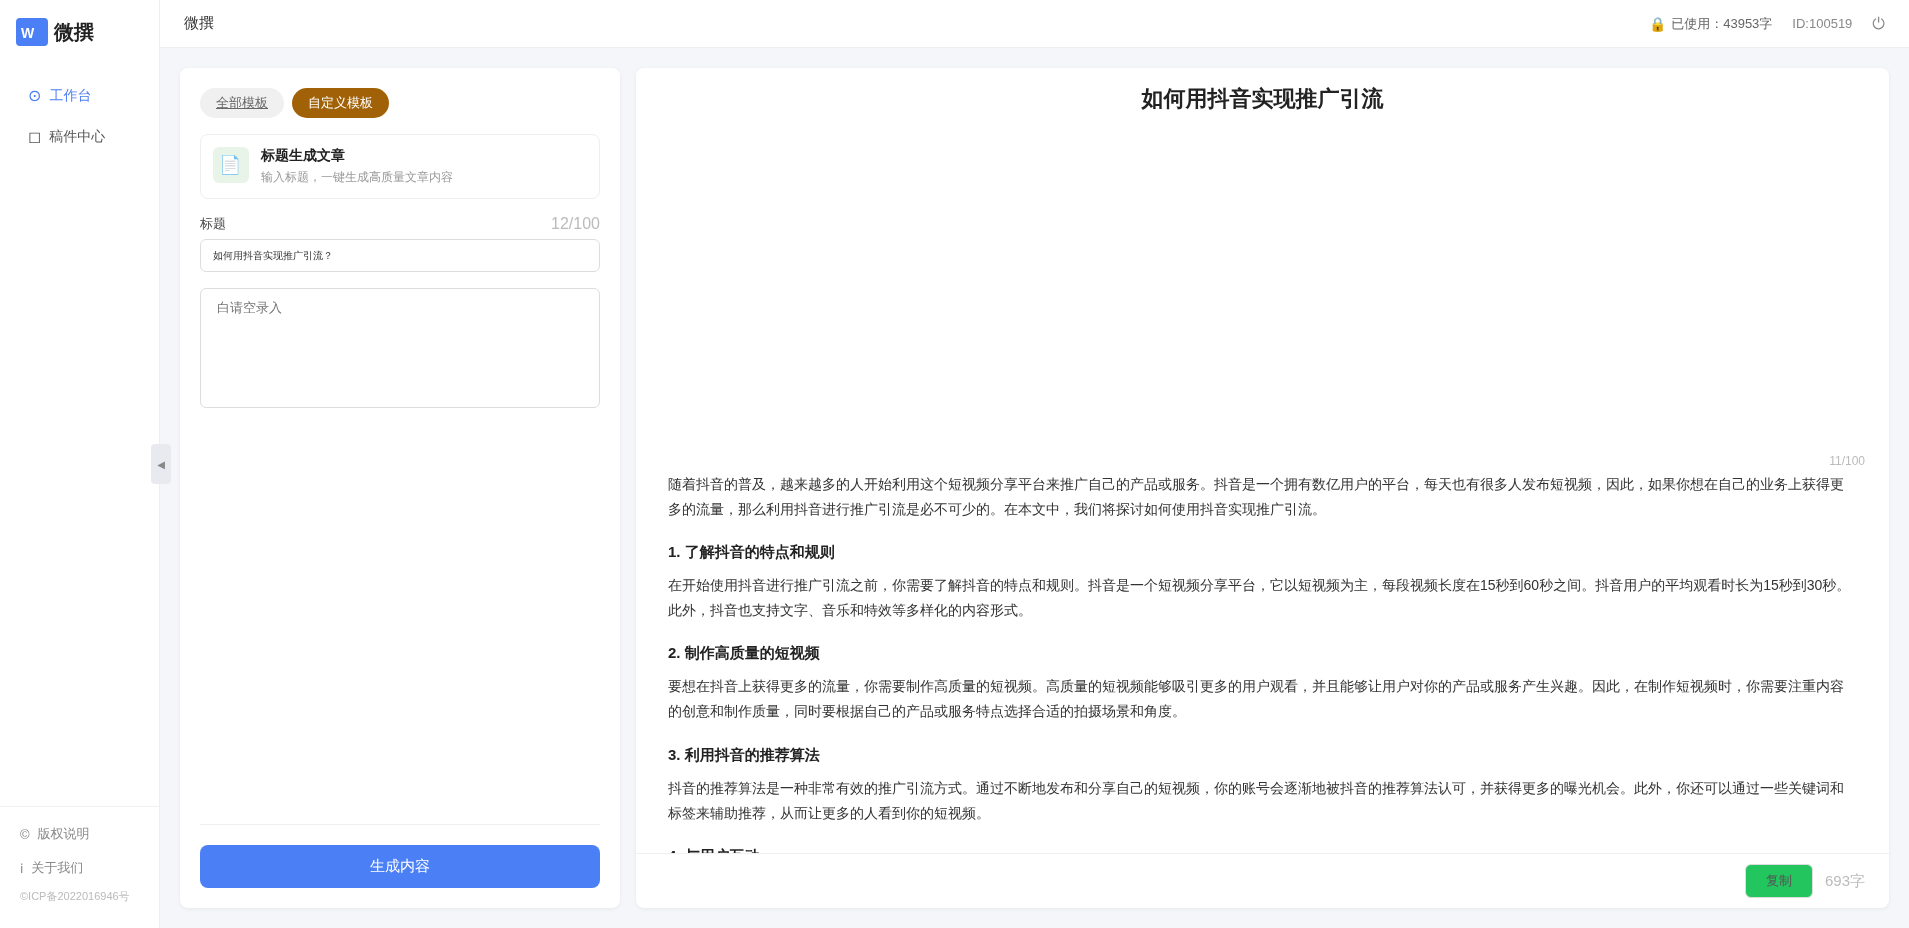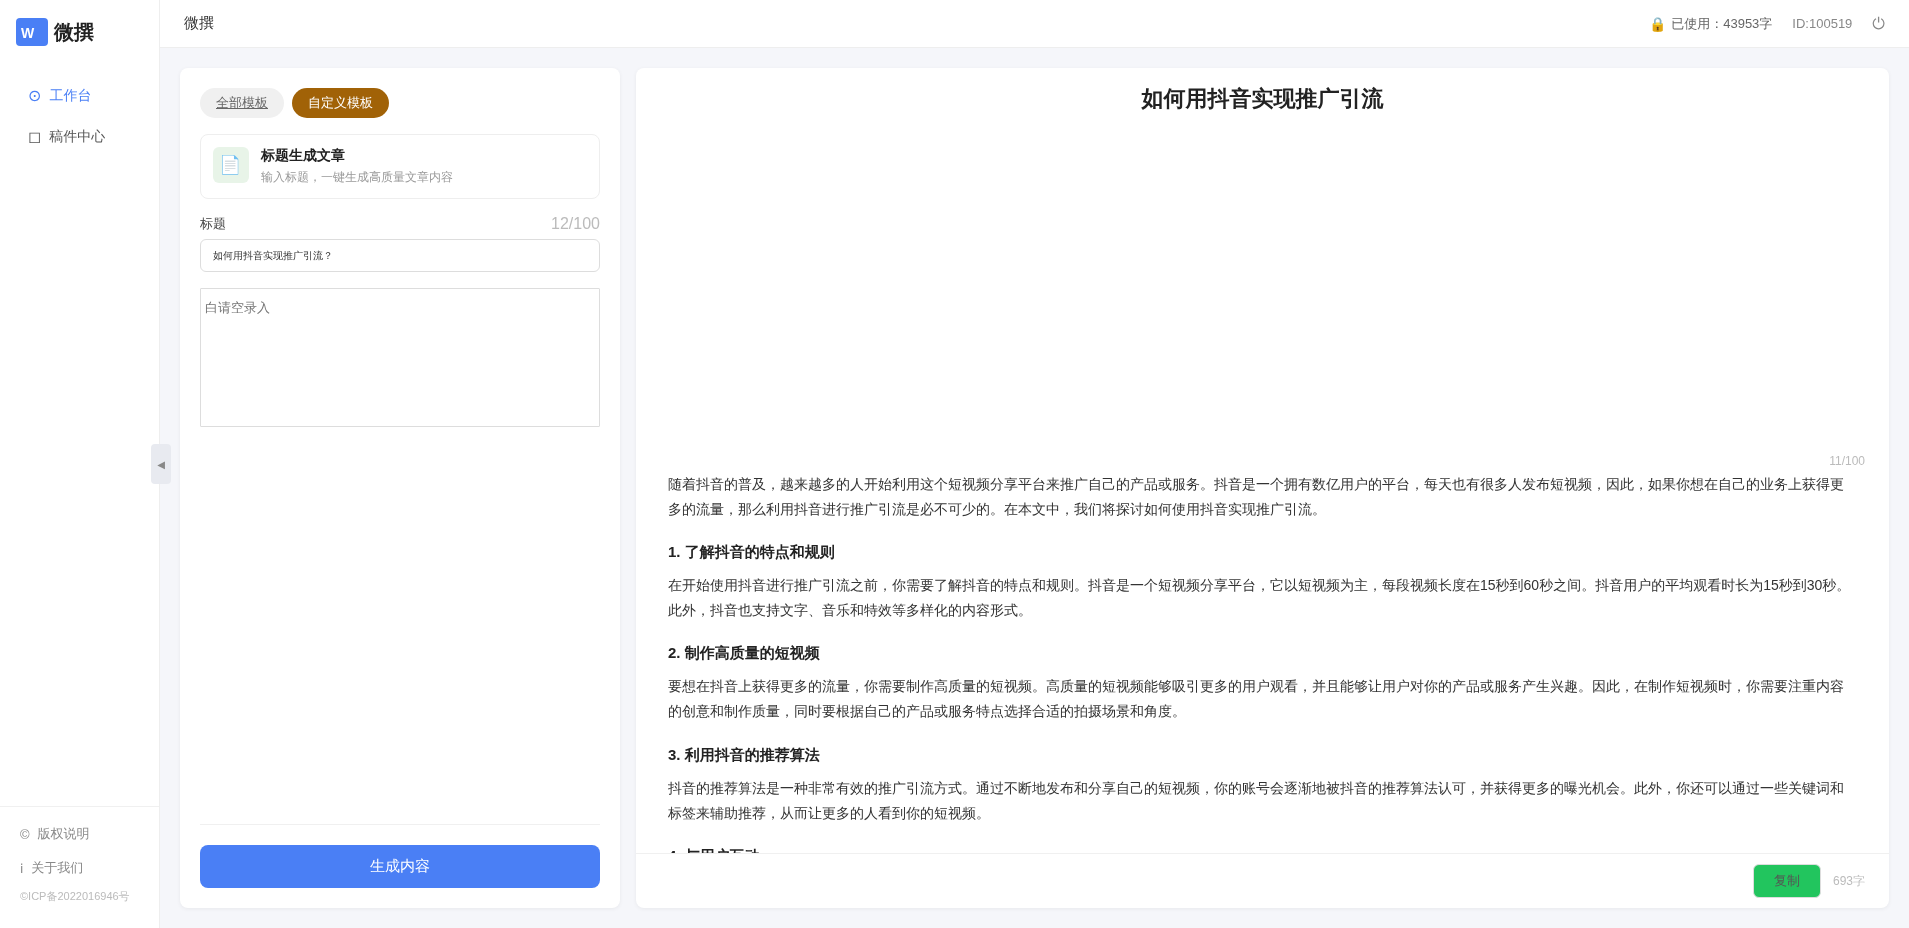--- a/index.html
+++ b/index.html
@@ -195,24 +195,24 @@
       padding: 10px 12px;
       border: 1px solid #ddd;
       border-radius: 6px;
       font-size: 10px;
       color: #333;
       outline: none;
       resize: none;
     }
     .form-textarea {
       width: 100%;
-      height: 139px;
-      padding: 10px 4px;
+      height: 120px;
+      padding: 10px 16px;
       border: 1px solid #ddd;
-      border-radius: 1px;
+      border-radius: 6px;
       font-size: 13px;
       color: #999;
       outline: none;
       resize: none;
     }
     .form-divider {
       width: 100%;
       height: 1px;
       background: #f0f0f0;
       margin: 4px 0;
@@ -277,21 +277,21 @@
     }
     .copy-btn {
       padding: 7px 20px;
       border: 1px solid #ddd;
       background: #22c55e;
       border-radius: 6px;
       font-size: 13px;
       cursor: pointer;
       color: #555;
     }
-    .word-count { font-size: 12px; color: #bbb; }
+    .word-count { font-size: 15px; color: #bbb; }
 
     
     .article-content::-webkit-scrollbar { width: 4px; }
     .article-content::-webkit-scrollbar-thumb { background: #ddd; border-radius: 2px; }
   </style>
 </head>
 <body>
 
 <div class="sidebar">
   <div class="sidebar-logo">

